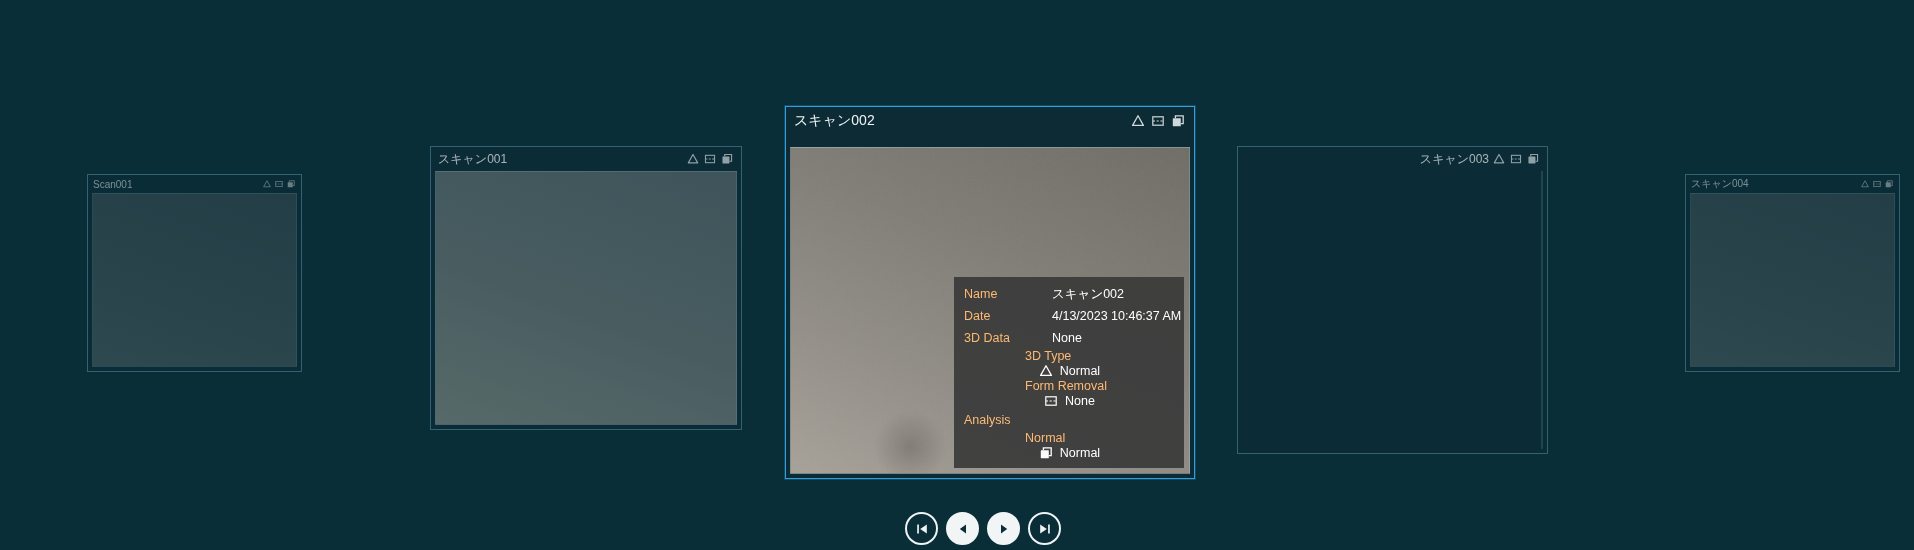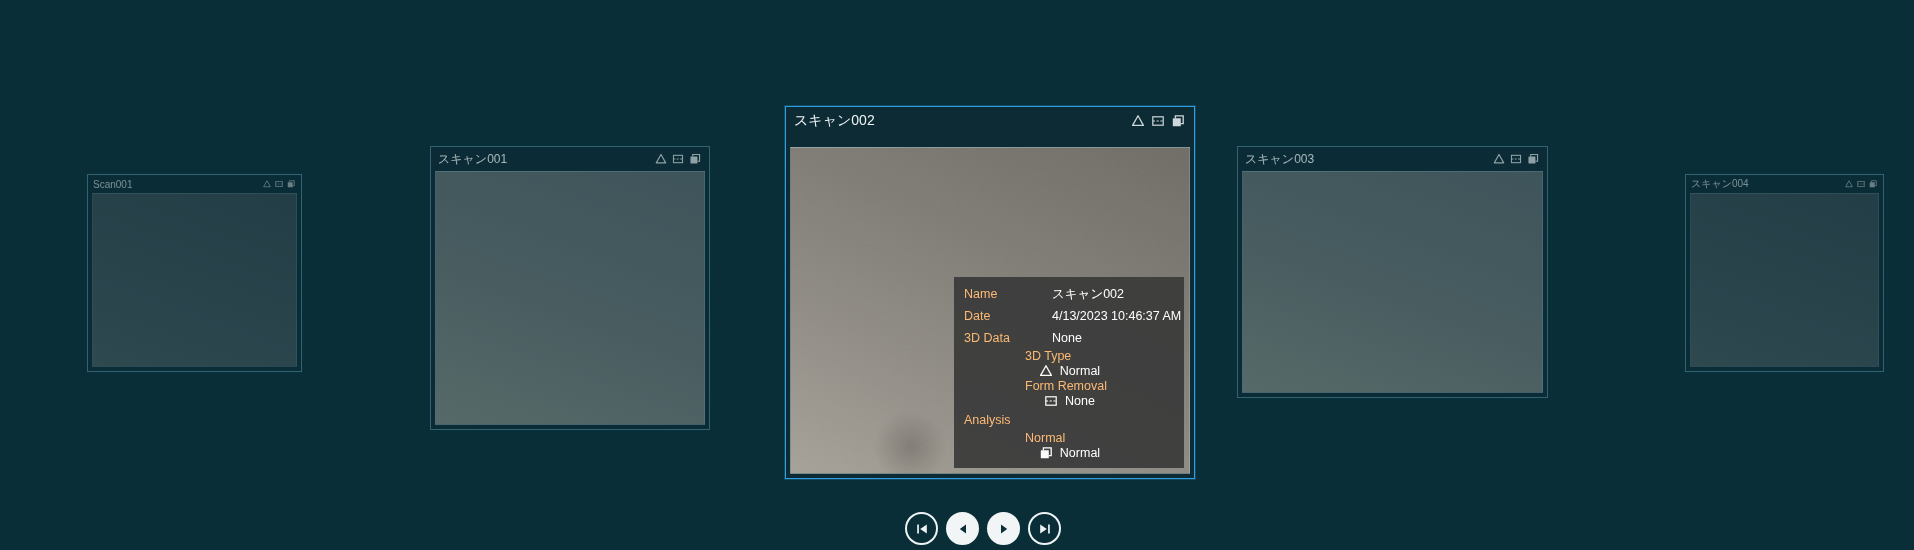--- a/index.html
+++ b/index.html
@@ -39,24 +39,24 @@
 
   .card-image {
     position:relative; flex:1;
     margin:0 4px 4px 4px;
     border:1px solid rgba(110,170,190,0.30);
     overflow:hidden;
   }
 
   
   .slot-0 { left:78px;  top:174px; width:215px; height:198px;margin-left:9px; }
-  .slot-1 { left:430px; top:146px; width:280px; height:284px; }
+  .slot-1 { left:430px; top:146px; width:312px; height:284px; }
   .slot-2 { left:785px; top:106px; width:410px; height:373px; }
-  .slot-3 { left:1237px; top:146px; width:311px; height:252px; }
-  .slot-4 { left:1685px; top:174px; width:199px; height:198px; }
+  .slot-3 { left:1237px; top:146px; width:311px; height:308px;align-items:flex-end; }
+  .slot-4 { left:1685px; top:174px; width:215px; height:198px; }
 
   .slot-0 .card-header, .slot-4 .card-header { height:18px; padding:0 5px; font-size:10px; }
   .slot-1 .card-header, .slot-3 .card-header { height:24px; padding:0 7px; font-size:12px; }
   .slot-2 .card-header { height:28px; padding:0 8px; font-size:14px; }
 
   .slot-0 .card-icons svg, .slot-4 .card-icons svg { width:10px; height:10px; margin-left:2px; }
   .slot-1 .card-icons svg, .slot-3 .card-icons svg { width:14px; height:14px; margin-left:3px; }
   .slot-2 .card-icons svg { width:16px; height:16px; margin-left:4px; }
 
   

